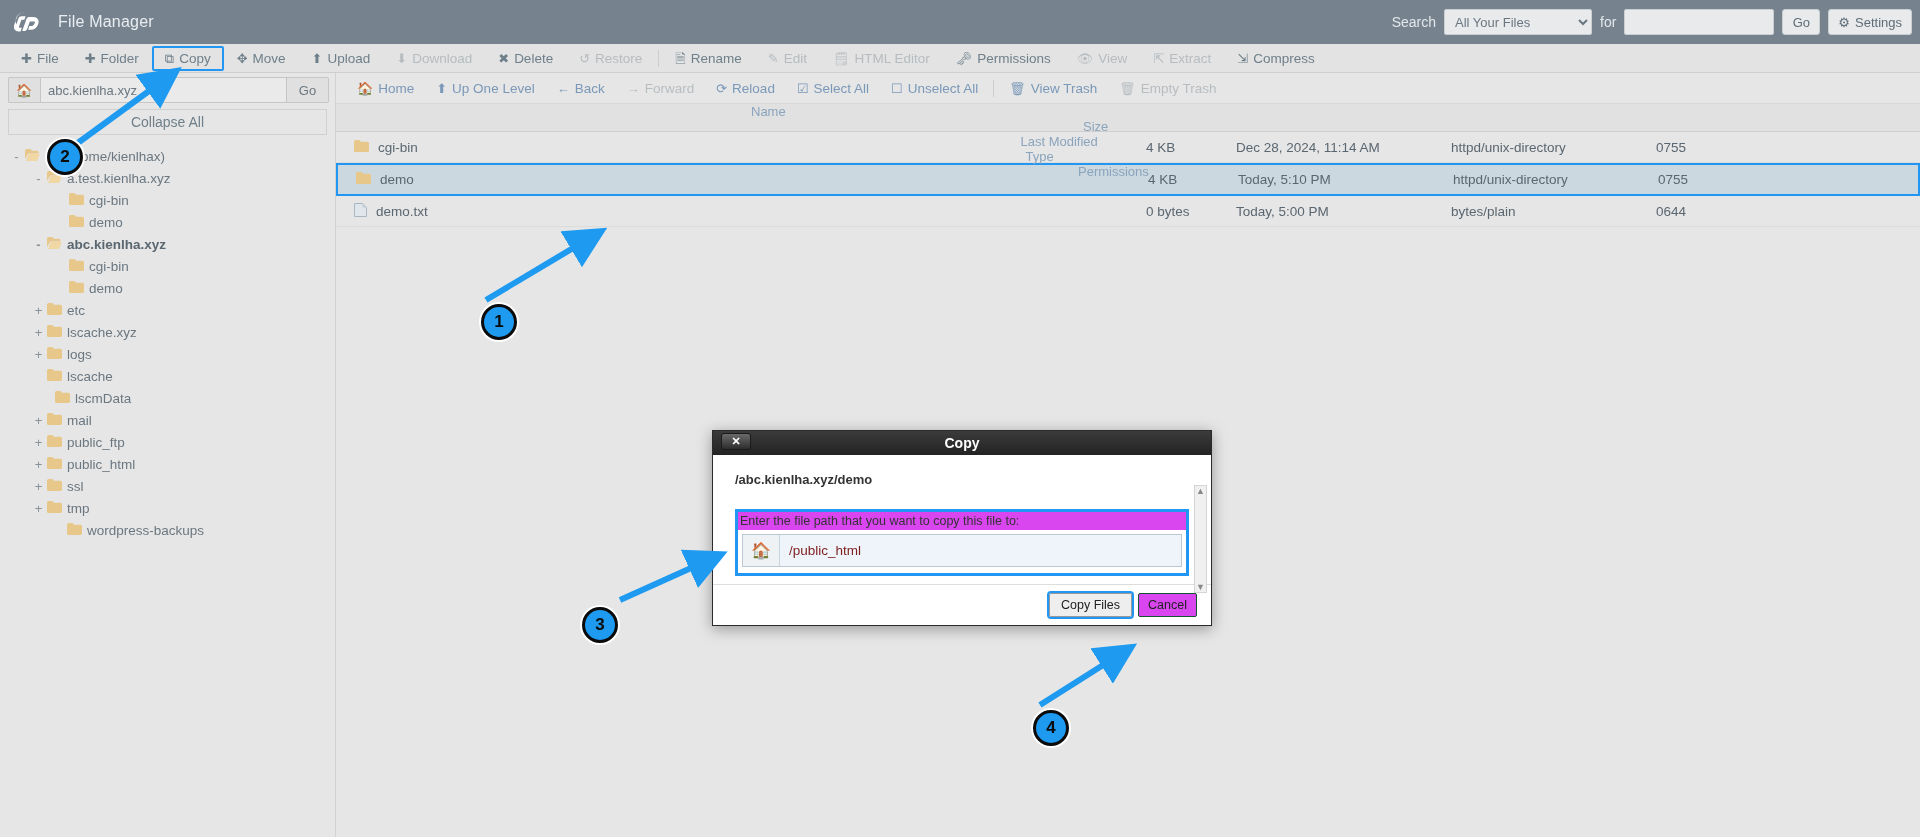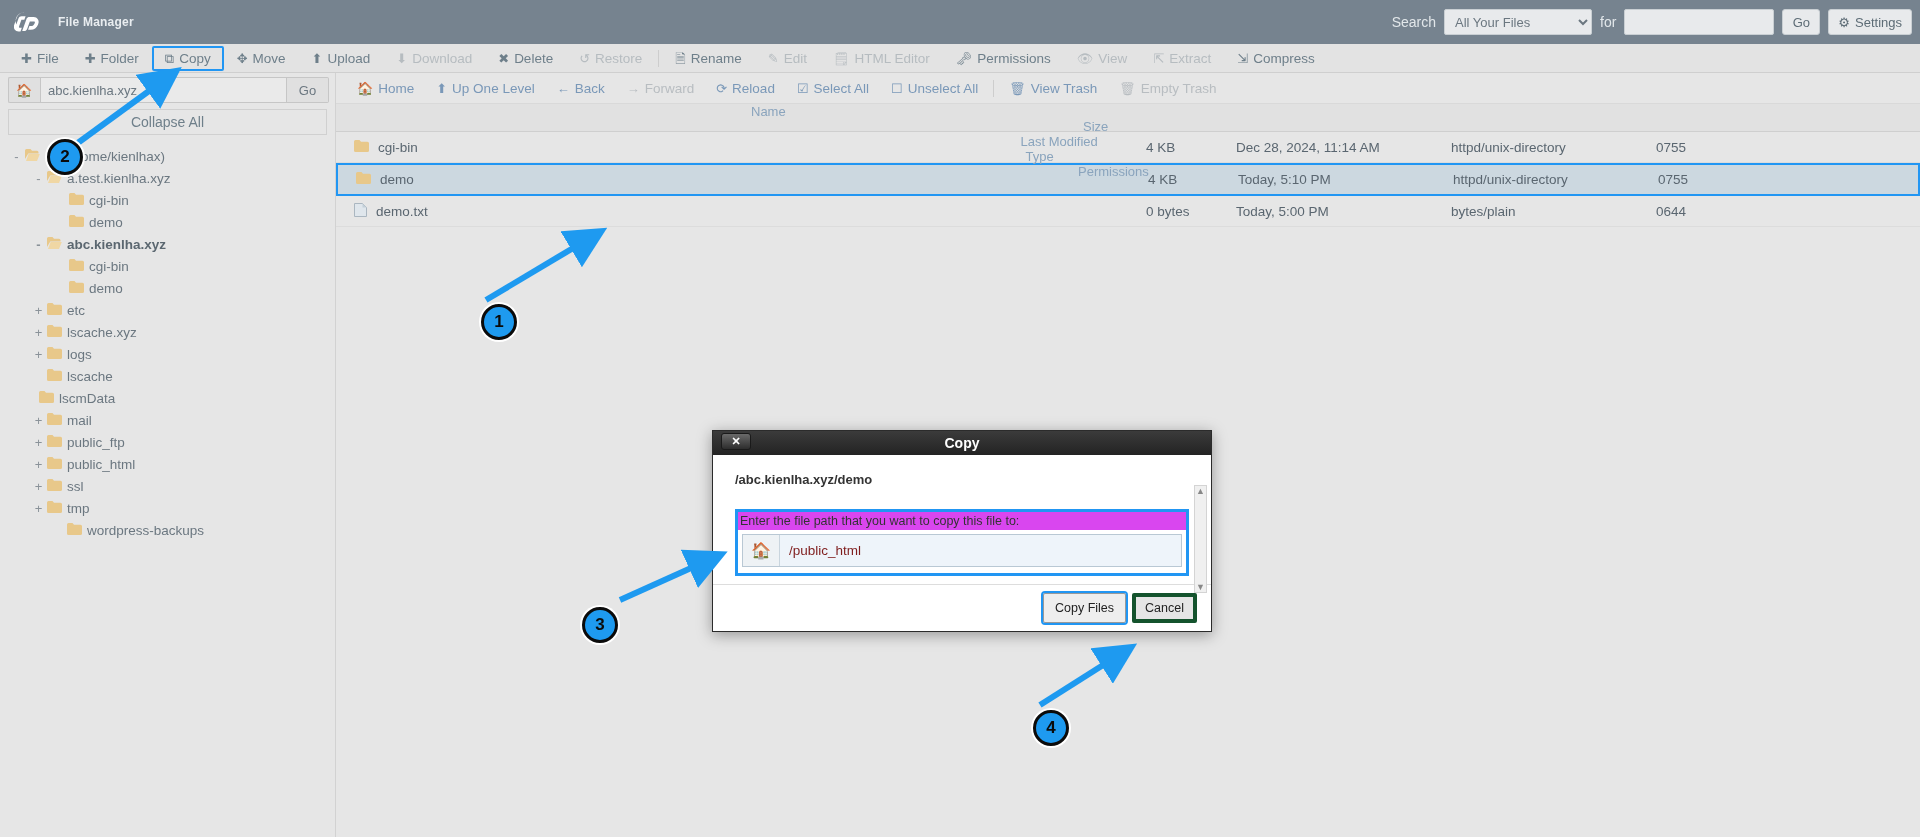--- a/index.html
+++ b/index.html
@@ -11,21 +11,21 @@
   }
   body { position: relative; }
 
   
   .header {
     height: 44px; background: #76838f;
     display: flex; align-items: center; position: relative;
   }
   .brand { display: flex; align-items: center; gap: 10px; padding-left: 14px; }
   .cp-logo { width: 34px; height: 30px; }
-  .brand-title { color: #e9edf0; font-size: 12px; font-weight: 700; letter-spacing: .2px; }
+  .brand-title { color: #e9edf0; font-size: 16px; font-weight: 400; letter-spacing: .2px; }
   .header-right {
     position: absolute; right: 8px; top: 0; height: 44px;
     display: flex; align-items: center; gap: 8px;
   }
   .search-label { color: #e2e7ea; font-size: 14px; }
   .search-select {
     height: 26px; width: 148px; border: 1px solid #c9cfd3; background: #e8eaec;
     font-family: "Liberation Sans", sans-serif; font-size: 13px; color: #6b7780;
     padding-left: 6px; border-radius: 2px;
   }
@@ -179,21 +179,21 @@
   .modal-footer {
     border-top: 1px solid #ddd; padding: 8px 14px; display: flex;
     justify-content: flex-end; gap: 6px; background: #fff;
   }
   .btn-copy {
     font-size: 12.5px; color: #222; background: #eee; border: 1px solid #999;
     padding: 4px 11px; border-radius: 2px; cursor: pointer;
     outline: 2px solid #2196f3; font-family: "Liberation Sans", sans-serif;
   }
   .btn-cancel {
-    font-size: 12.5px; color: #222; background: #e5e5e5; border: 4px solid #14532d;
+    font-size: 12.5px; color: #222; background: #d946ef; border: 1px solid #14532d;
     padding: 4px 9px; border-radius: 2px; cursor: pointer;
     font-family: "Liberation Sans", sans-serif;
   }
 
   
   .anno { position: absolute; z-index: 80; pointer-events: none; }
   .badge {
     position: absolute; width: 36px; height: 36px; border-radius: 50%;
     background: #1e9af0; border: 3px solid #0b0b0b; box-shadow: 0 0 0 2px #fff;
     color: #0b0b0b; font-size: 17px; font-weight: bold;
@@ -377,21 +377,21 @@
             </svg></span>
           <span>logs</span>
         </div>
         <div class="tree-node" style="padding-left: 32px;">
           <span class="toggle"></span>
           <span class="folder-ic"><svg width="15" height="12" viewBox="0 0 15 12">
               <path fill="#e8c88a" d="M0 1.5A1.5 1.5 0 011.5 0h4L7 1.8h6.5A1.5 1.5 0 0115 3.3V10.5A1.5 1.5 0 0113.5 12h-12A1.5 1.5 0 010 10.5z"></path>
             </svg></span>
           <span>lscache</span>
         </div>
-        <div class="tree-node" style="padding-left: 24px;">
+        <div class="tree-node" style="padding-left: 40px;">
           <span class="toggle"></span>
           <span class="folder-ic"><svg width="15" height="12" viewBox="0 0 15 12">
               <path fill="#e8c88a" d="M0 1.5A1.5 1.5 0 011.5 0h4L7 1.8h6.5A1.5 1.5 0 0115 3.3V10.5A1.5 1.5 0 0113.5 12h-12A1.5 1.5 0 010 10.5z"></path>
             </svg></span>
           <span>lscmData</span>
         </div>
         <div class="tree-node" style="padding-left: 32px;">
           <span class="toggle">+</span>
           <span class="folder-ic"><svg width="15" height="12" viewBox="0 0 15 12">
               <path fill="#e8c88a" d="M0 1.5A1.5 1.5 0 011.5 0h4L7 1.8h6.5A1.5 1.5 0 0115 3.3V10.5A1.5 1.5 0 0113.5 12h-12A1.5 1.5 0 010 10.5z"></path>

